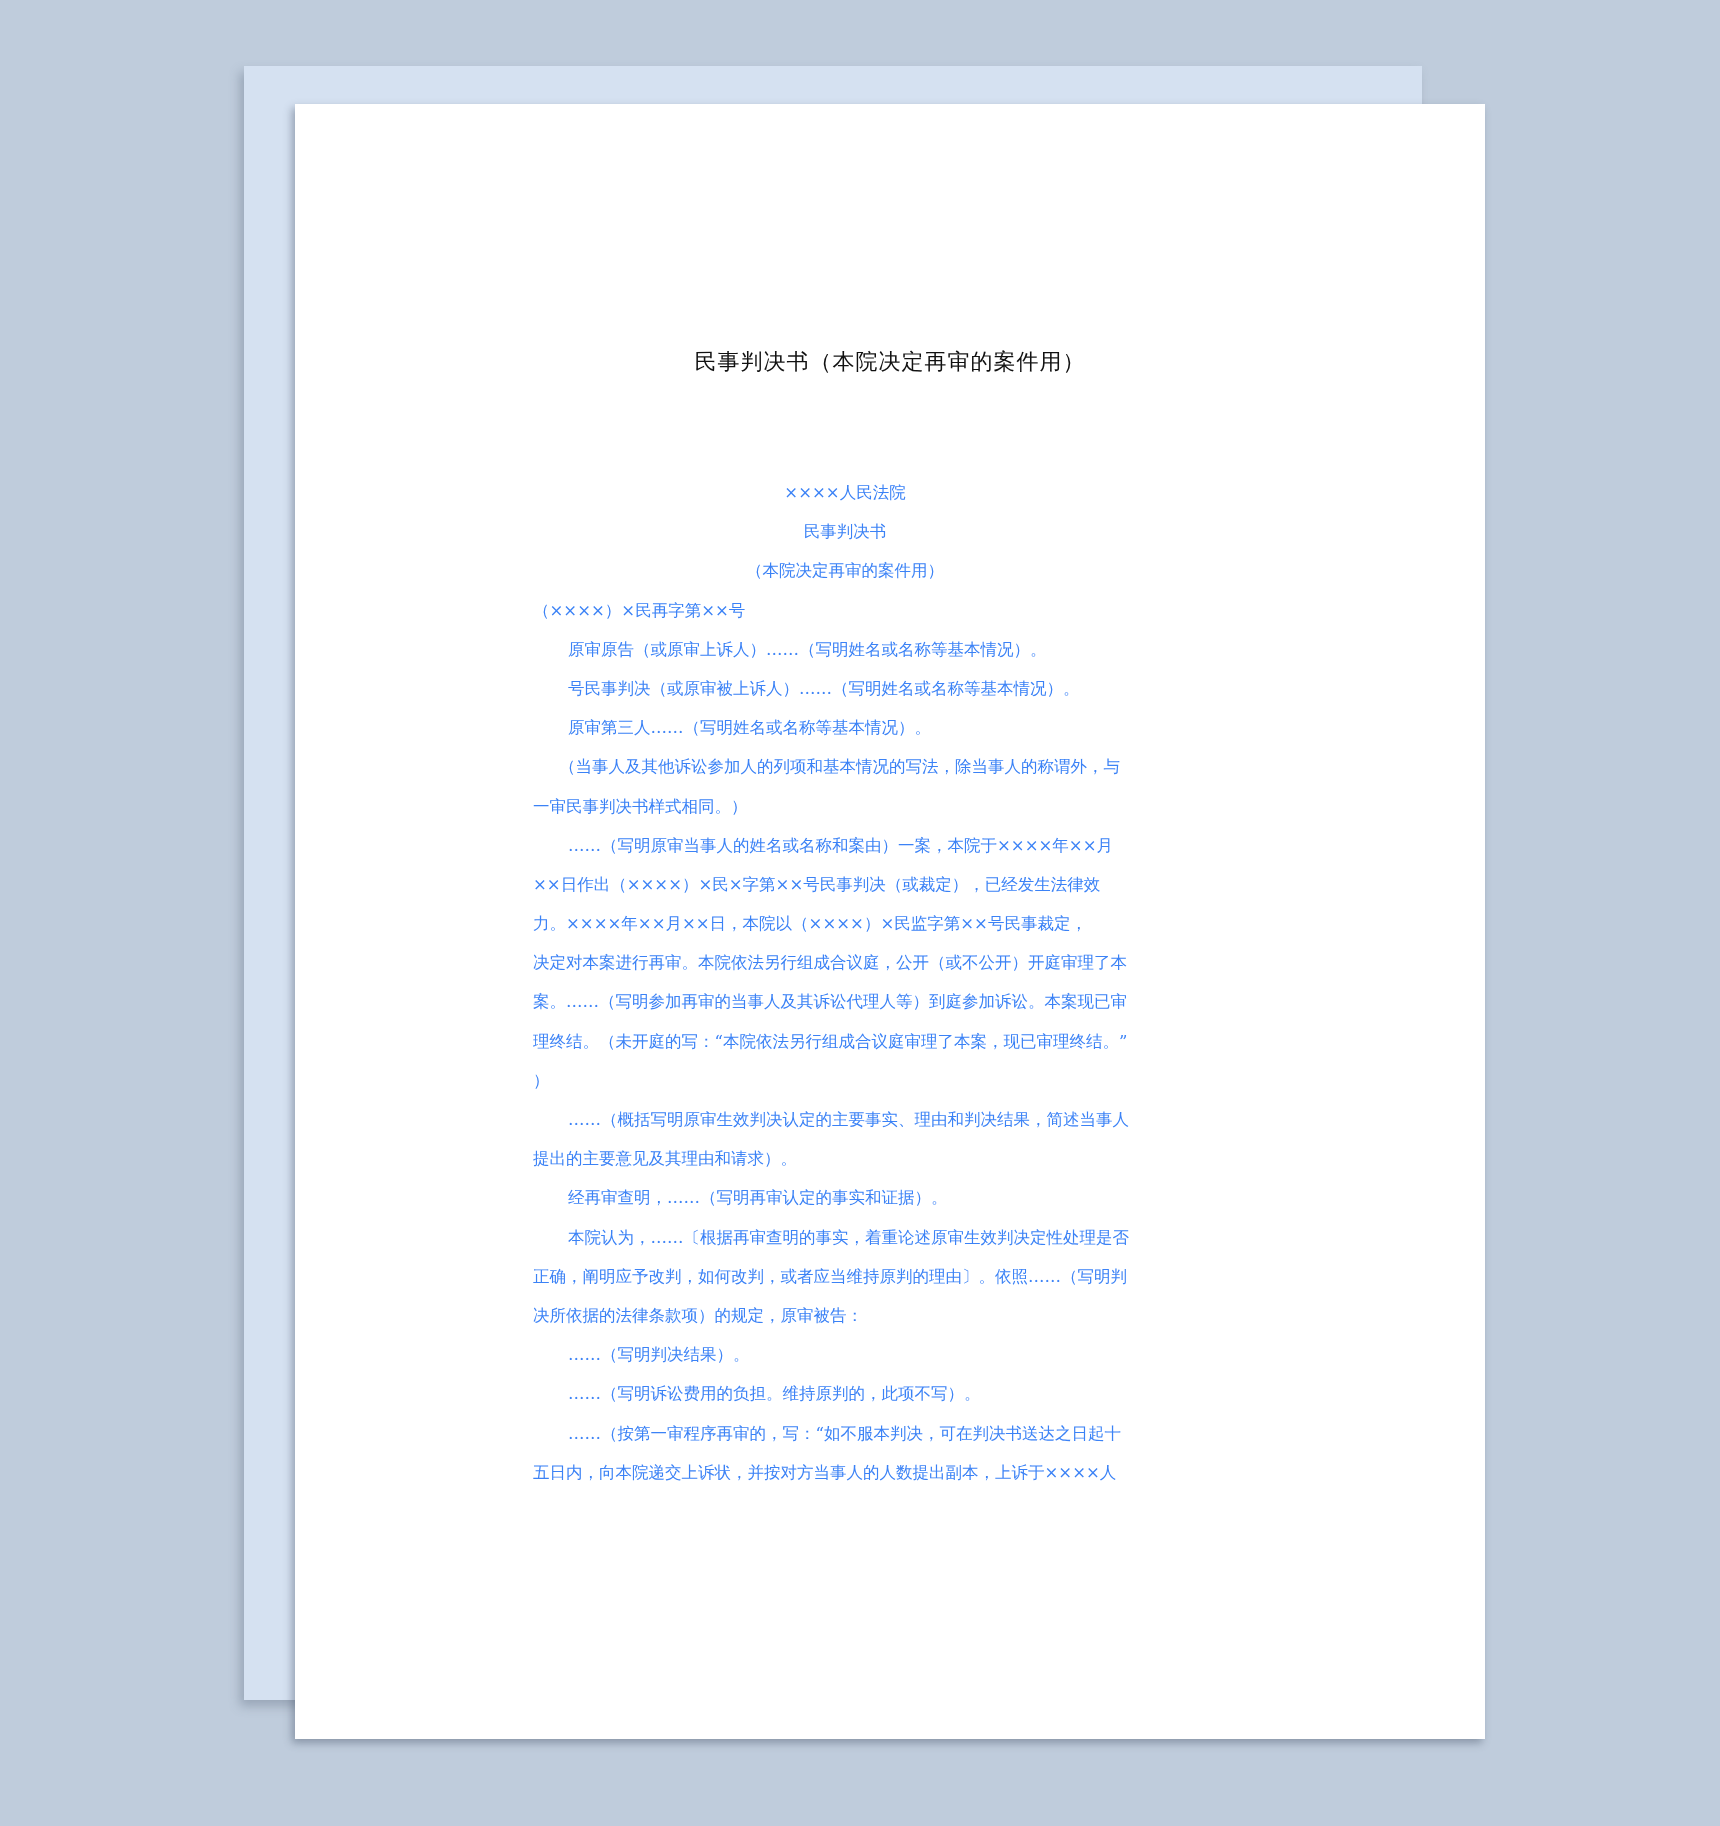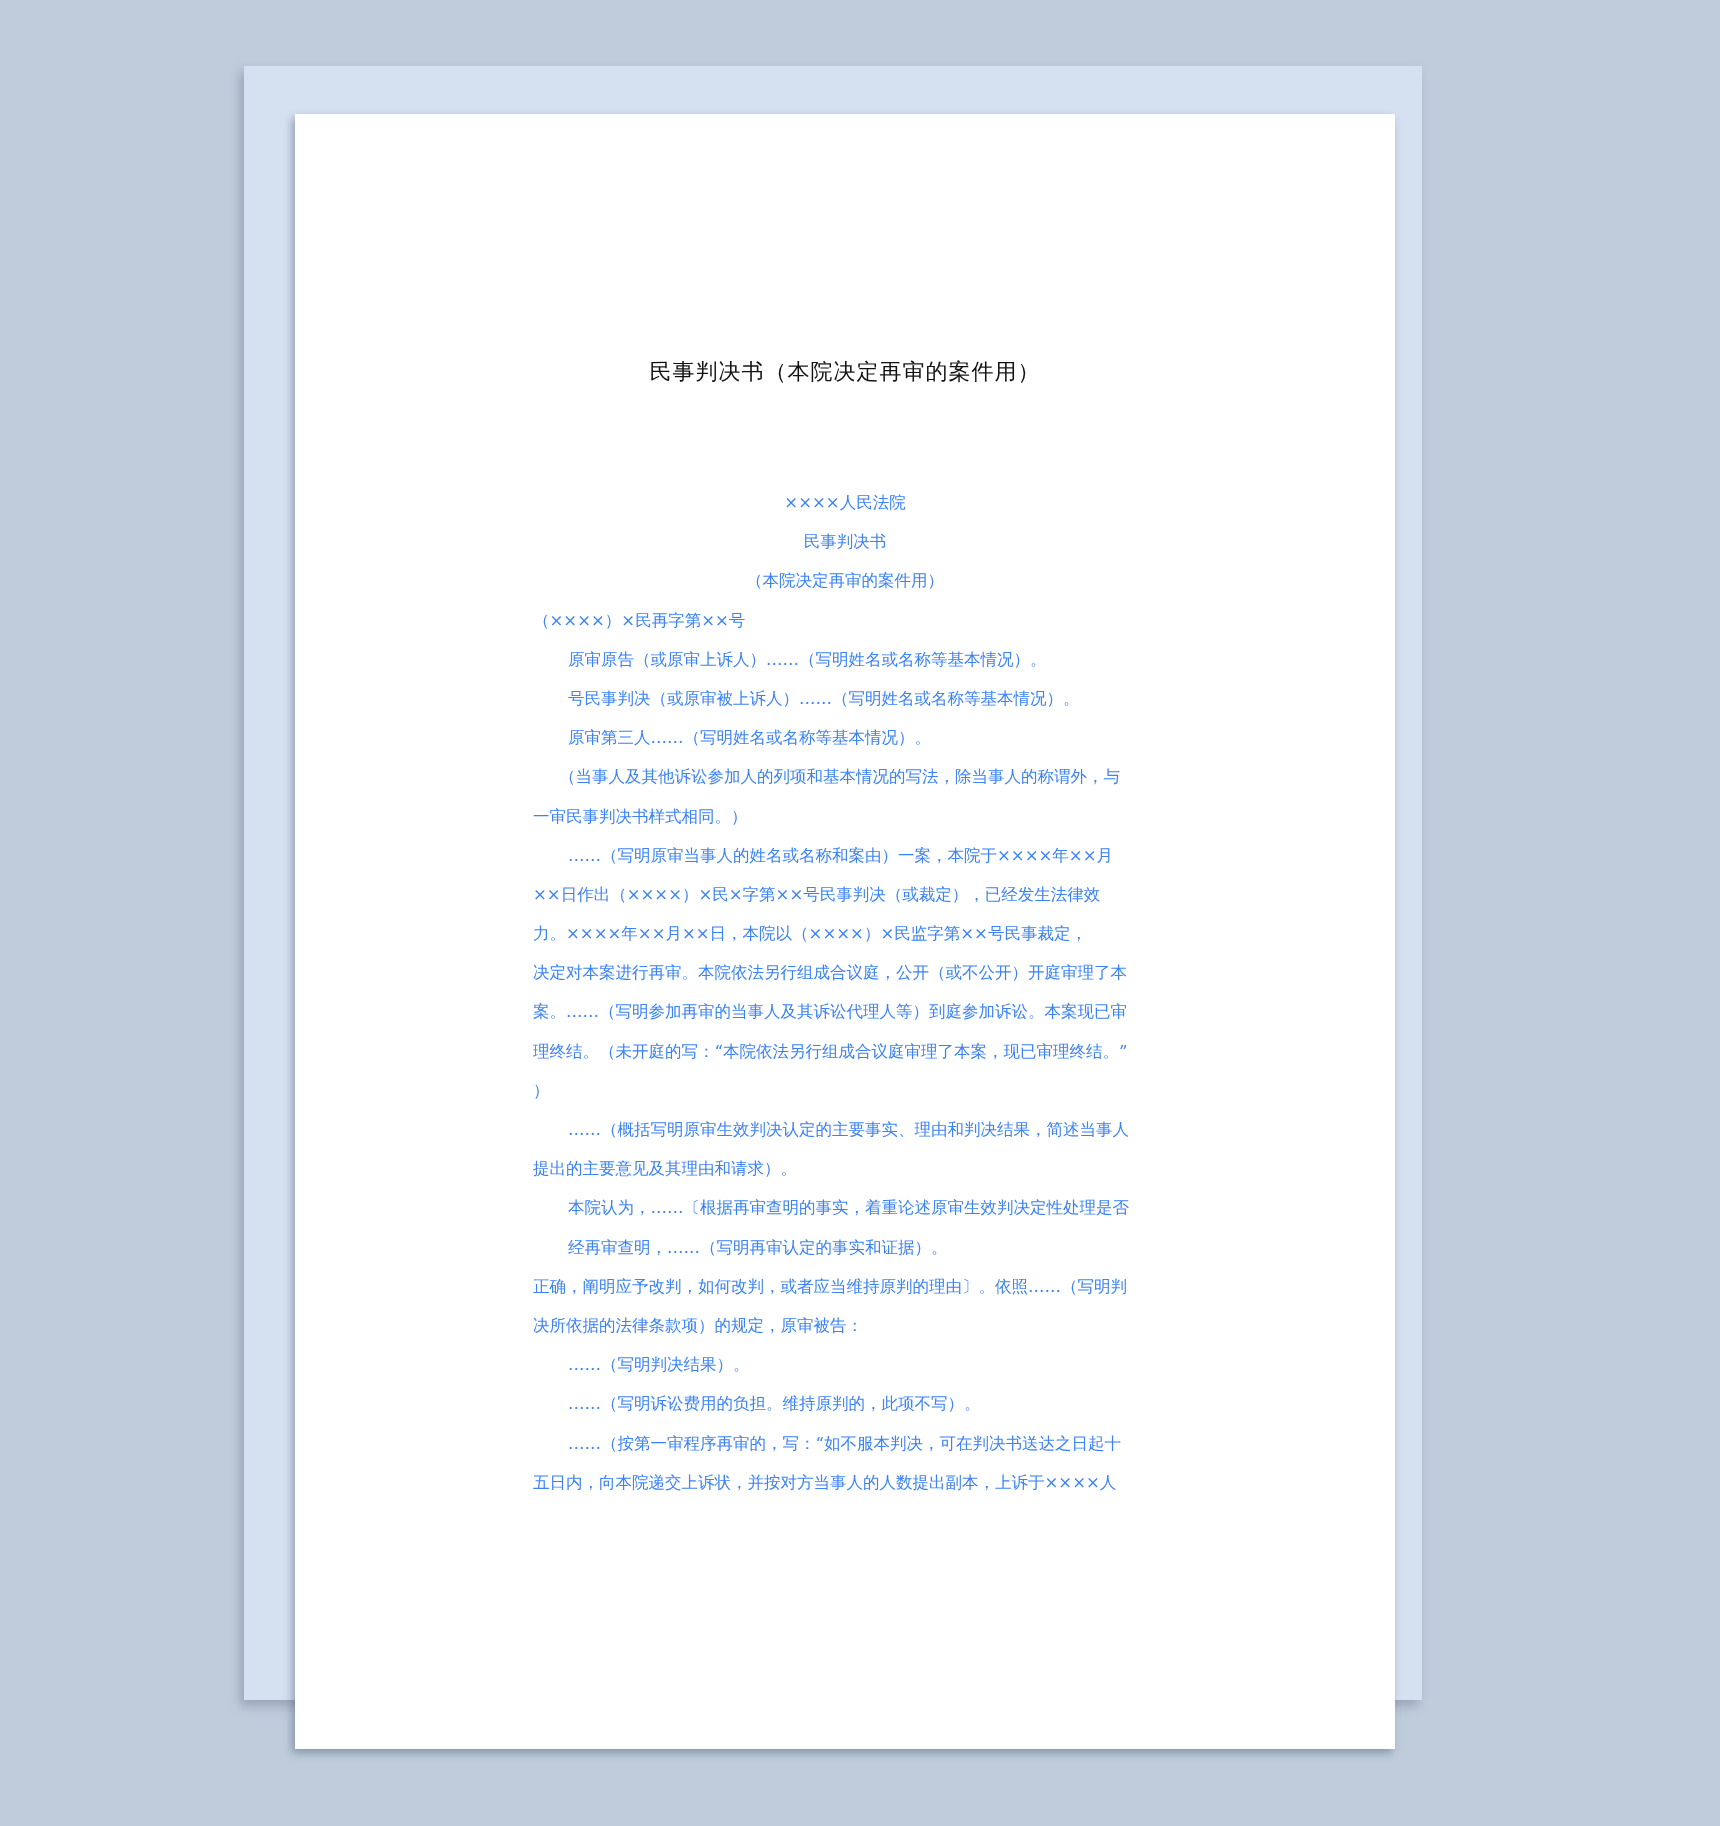--- a/index.html
+++ b/index.html
@@ -20,22 +20,22 @@
       left: 244px;
       top: 66px;
       width: 1178px;
       height: 1634px;
       background: #d5e1f1;
       box-shadow: -4px 6px 10px rgba(80, 95, 115, 0.35);
     }
     .page-front {
       position: absolute;
       left: 295px;
-      top: 114px;
-      width: 1100px;
+      top: 104px;
+      width: 1190px;
       height: 1635px;
       background: #ffffff;
       box-shadow: -3px 4px 8px rgba(70, 85, 105, 0.45);
     }
     .doc-title {
       position: absolute;
       left: 0;
       width: 100%;
       top: 243px;
       text-align: center;
@@ -88,23 +88,23 @@
     <div class="line">××日作出（××××）×民×字第××号民事判决（或裁定），已经发生法律效</div>
     <div class="line">力。××××年××月××日，本院以（××××）×民监字第××号民事裁定，</div>
     <div class="line">决定对本案进行再审。本院依法另行组成合议庭，公开（或不公开）开庭审理了本</div>
     <div class="line">案。……（写明参加再审的当事人及其诉讼代理人等）到庭参加诉讼。本案现已审</div>
     <div class="line">理终结。（未开庭的写：“本院依法另行组成合议庭审理了本案，现已审理终结。”</div>
     <div class="line">）</div>
 
     <div class="line indent">……（概括写明原审生效判决认定的主要事实、理由和判决结果，简述当事人</div>
     <div class="line">提出的主要意见及其理由和请求）。</div>
 
+    <div class="line indent">经再审查明，……（写明再审认定的事实和证据）。</div>
+
     <div class="line indent">本院认为，……〔根据再审查明的事实，着重论述原审生效判决定性处理是否</div>
-
-    <div class="line indent">经再审查明，……（写明再审认定的事实和证据）。</div>
     <div class="line">正确，阐明应予改判，如何改判，或者应当维持原判的理由〕。依照……（写明判</div>
     <div class="line">决所依据的法律条款项）的规定，原审被告：</div>
 
     <div class="line indent">……（写明判决结果）。</div>
     <div class="line indent">……（写明诉讼费用的负担。维持原判的，此项不写）。</div>
 
     <div class="line indent">……（按第一审程序再审的，写：“如不服本判决，可在判决书送达之日起十</div>
     <div class="line">五日内，向本院递交上诉状，并按对方当事人的人数提出副本，上诉于××××人</div>
   </div>
 </div>

